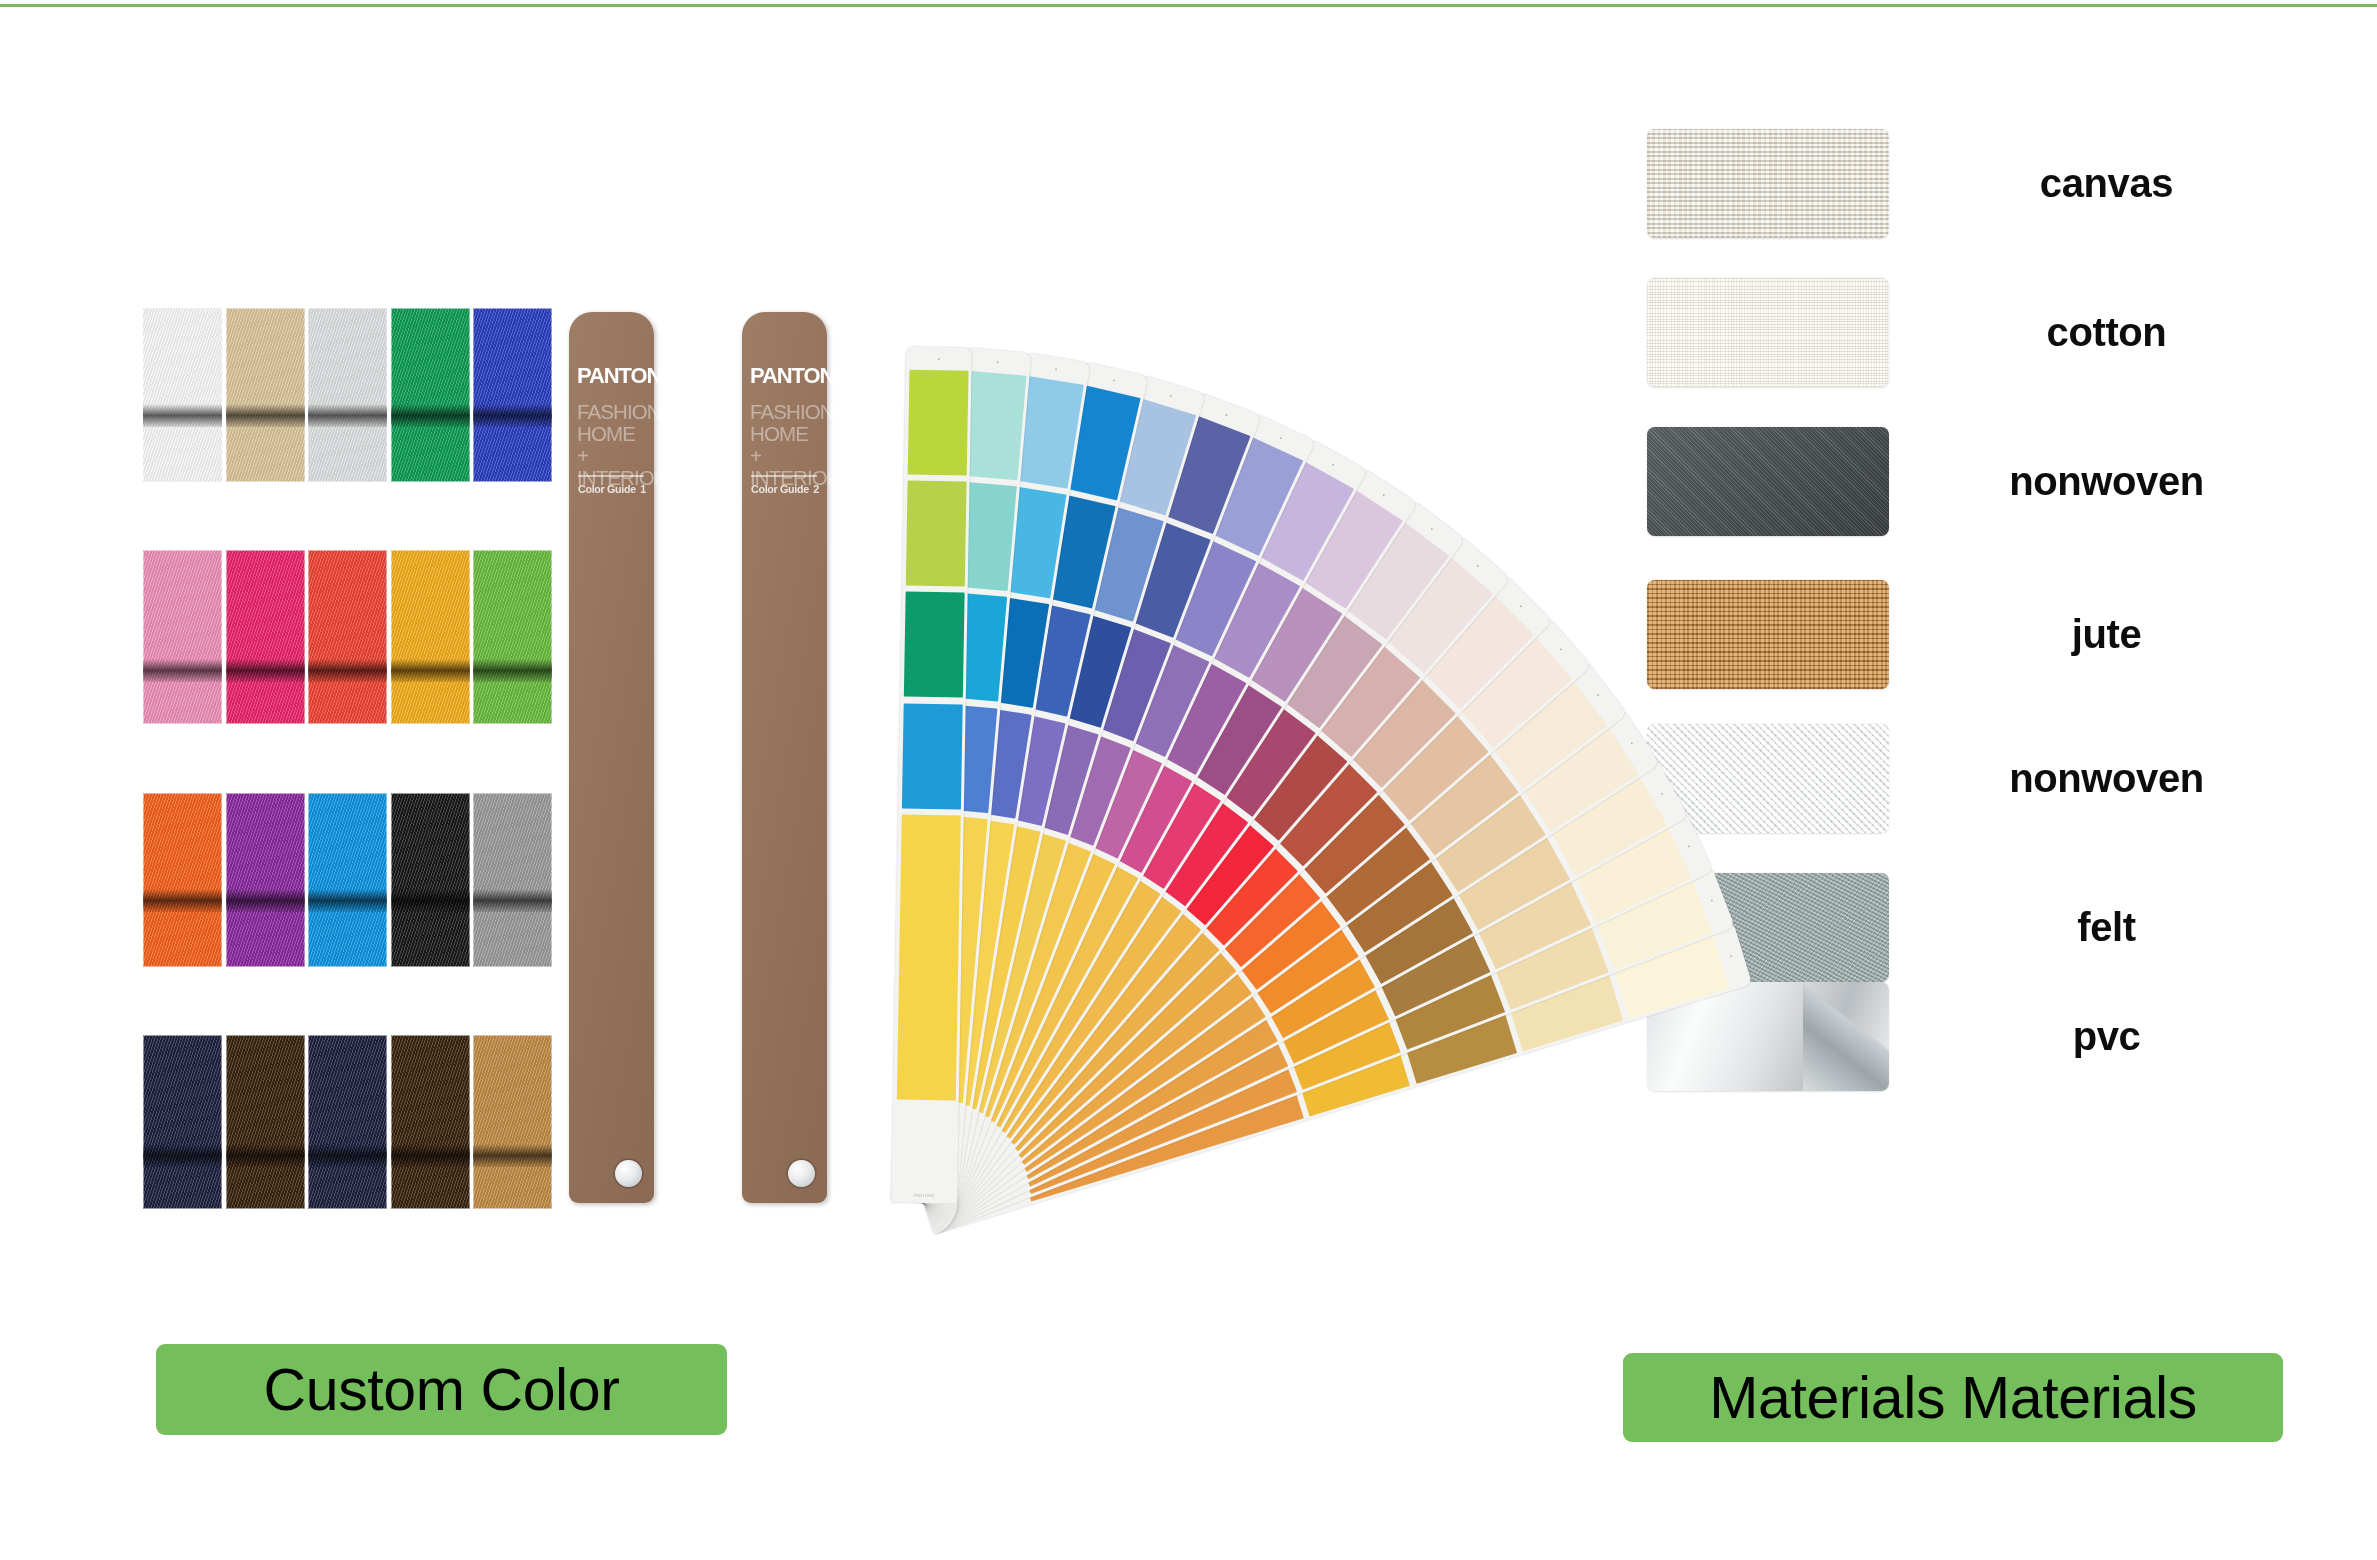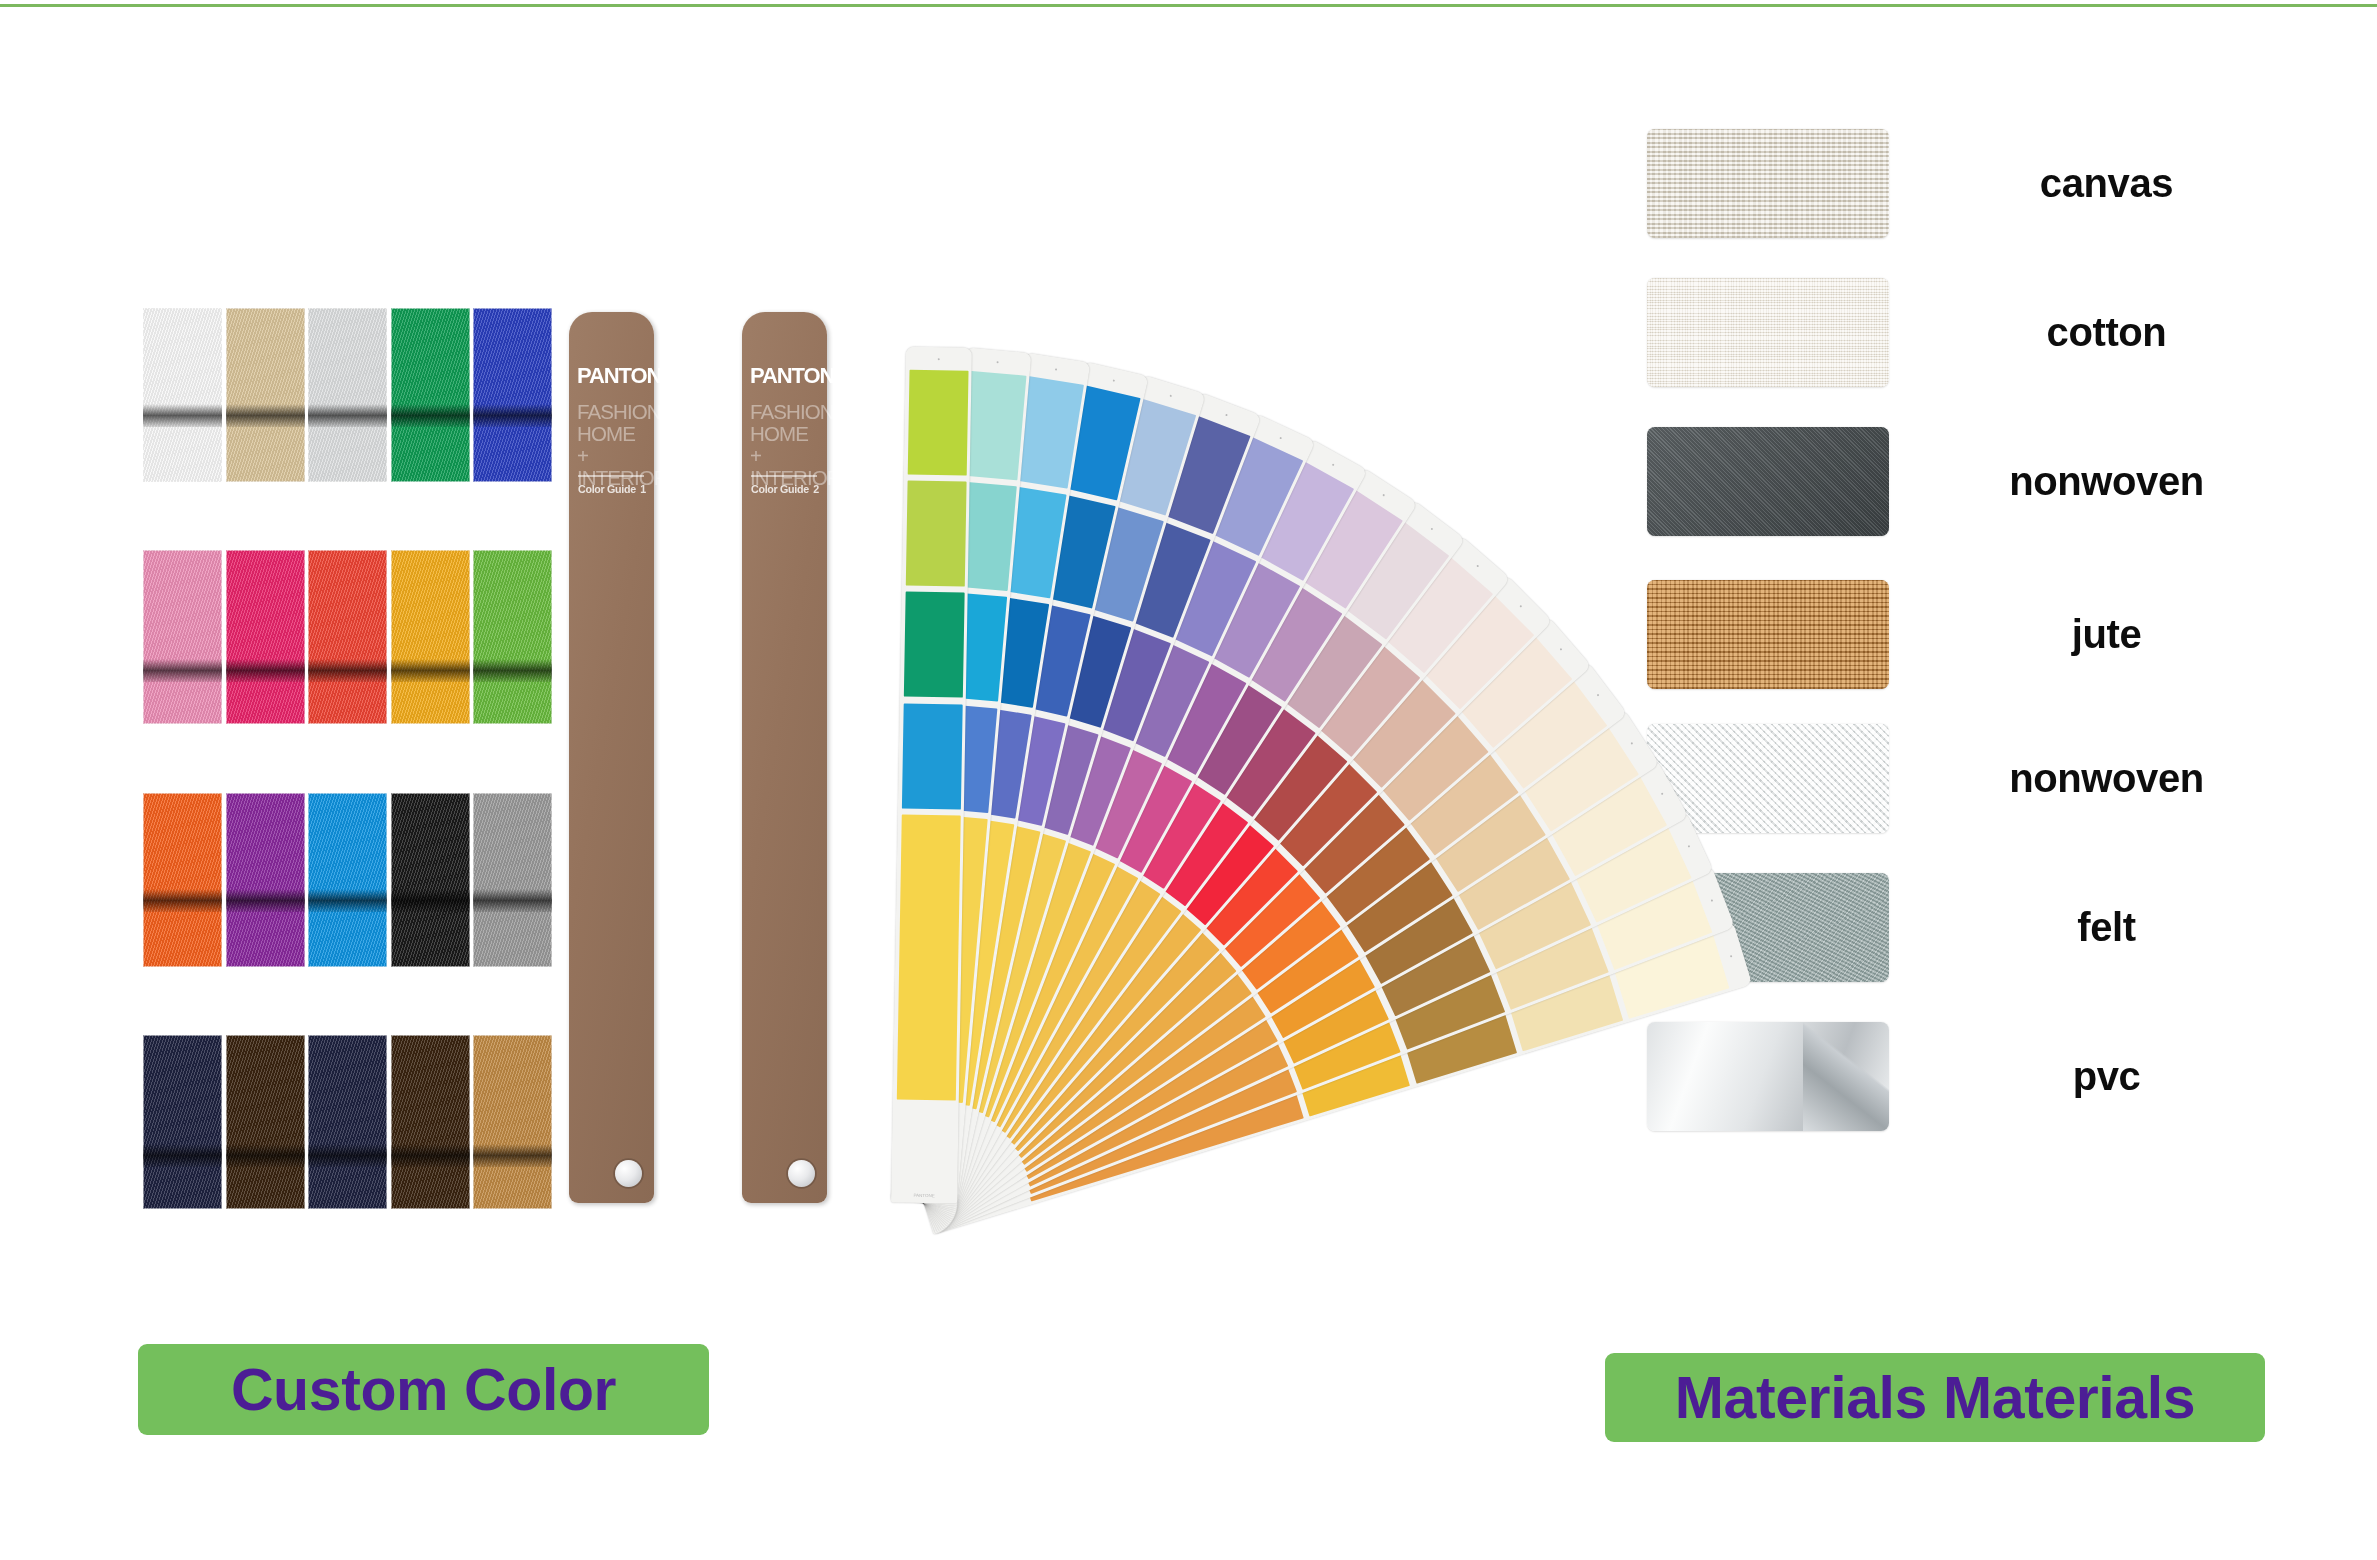--- a/index.html
+++ b/index.html
@@ -78,21 +78,21 @@
   .tex-felt{background:#9fafae;}
   .tex-felt::after{content:"";position:absolute;inset:0;
      background:repeating-linear-gradient(27deg,rgba(255,255,255,.26) 0 1.8px,rgba(70,90,88,.18) 1.8px 3.6px),
                 repeating-linear-gradient(-51deg,rgba(255,255,255,.18) 0 0.9px,rgba(60,80,78,.14) 0.9px 3.6px);}
   .tex-pvc{background:linear-gradient(110deg,#dfe2e4 0%,#fbfcfc 22%,#e2e5e7 48%,#b9bec2 74%,#f2f4f5 100%);}
   .tex-pvc::after{content:"";position:absolute;right:0;bottom:0;width:86px;height:109px;
      background:linear-gradient(218deg,rgba(255,255,255,0) 38%,#c9ced2 40%,#9ea5a9 62%,#d9dde0 100%);}
 
   
   .pill{position:absolute;background:#74bf5c;border-radius:9px;display:flex;align-items:center;
-        justify-content:center;color:#4c1d95;font-weight:bold;letter-spacing:-0.4px;}
+        justify-content:center;color:#000000;font-weight:normal;letter-spacing:-0.4px;margin-left:18px;}
   #btn-custom-color{left:138px;top:1344px;width:571px;height:91px;font-size:59px;}
   #btn-different-materials{left:1605px;top:1353px;width:660px;height:89px;font-size:59px;}
 </style>
 </head>
 <body>
 
 <div id="top-rule"></div>
 
 <div id="yarn-grid">
     <div class="yarn-row" style="top: 0px;">
@@ -449,21 +449,21 @@
       <div class="mat-label">jute</div>
     </div>
     <div class="mat-row" style="top: 595px;">
       <div class="mat-sw tex-nonwoven"></div>
       <div class="mat-label">nonwoven</div>
     </div>
     <div class="mat-row" style="top: 744px;">
       <div class="mat-sw tex-felt"></div>
       <div class="mat-label">felt</div>
     </div>
-    <div class="mat-row" style="top: 893px;">
+    <div class="mat-row" style="top: 853px;">
       <div class="mat-sw tex-pvc"></div>
       <div class="mat-label">pvc</div>
     </div>
   </div>
 
 <div class="pill" id="btn-custom-color">Custom Color</div>
 <div class="pill" id="btn-different-materials">Materials Materials</div>
 
 
 </body></html>

